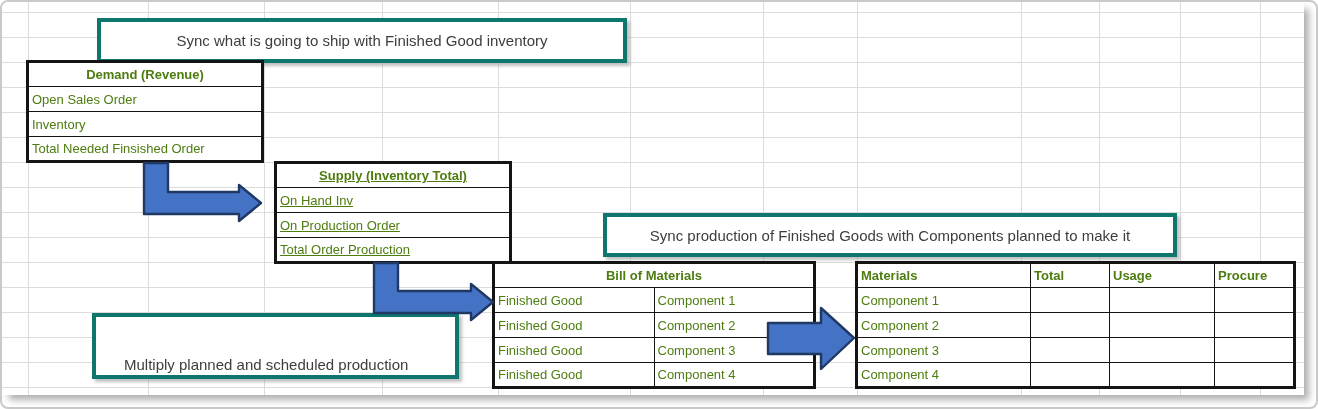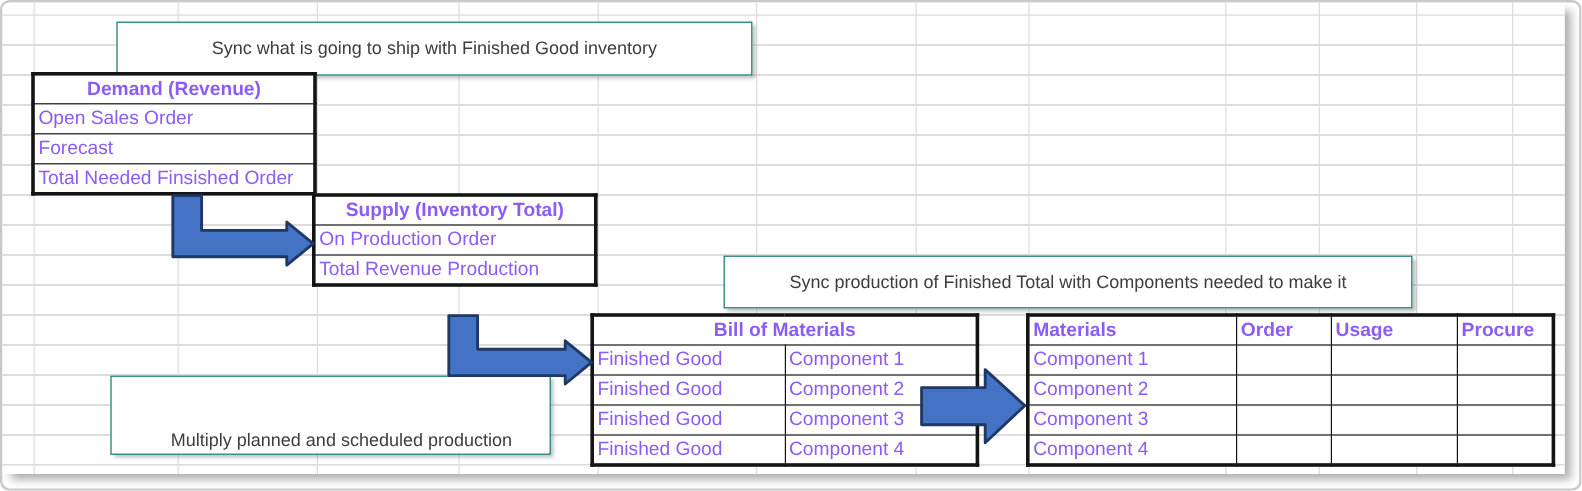--- a/index.html
+++ b/index.html
@@ -38,58 +38,58 @@
     background: #dcdcdc;
   }
 
   
   table.x {
     position: absolute;
     border-collapse: collapse;
     table-layout: fixed;
     background: #ffffff;
     border: 3px solid #141414;
-    font-size: 16px;
-    color: #8b5cf6;
+    font-size: 13px;
+    color: #4d7c0f;
   }
   table.x td, table.x th {
     border: 1.6px solid #141414;
     height: 25px;
     padding: 0 3px;
     white-space: nowrap;
     overflow: hidden;
     font-weight: 400;
   }
   table.x th { font-weight: 700; text-align: center; }
   table.x td { text-align: left; }
 
   #demand   { left: 24px;  top: 58px;  width: 238px; }
-  #supply   { left: 258px; top: 159px; width: 238px; }
+  #supply   { left: 272px; top: 159px; width: 238px; text-decoration: underline; }
   #bom      { left: 490px; top: 259px; width: 324px; }
   #materials{ left: 853px; top: 259px; width: 405px; }
   #materials th { text-align: left; }
 
   
   .callout {
     position: absolute;
     background: #ffffff;
-    border: 1px solid #0f766e;
+    border: 4px solid #0f766e;
     box-shadow: 3px 3px 3px rgba(140,140,140,0.55);
     color: #3d3d3d;
     font-size: 15px;
     display: flex; align-items: center; justify-content: center;
     text-align: center;
     line-height: 21px;
   }
   #callout-sync-ship       { left: 95px;  top: 16px;  width: 530px; height: 45px; }
   #callout-sync-production { left: 601px; top: 211px; width: 574px; height: 44px; }
   #callout-multiply        { left: 90px;  top: 311px; width: 367px; height: 66px;
                              justify-content: flex-end; text-align: right;
                              padding-right: 10px; flex-direction: column;
-                             align-items: center; padding-left: 28px; }
+                             align-items: flex-start; padding-left: 28px; }
 
   
   svg.overlay {
     position: absolute; left: 0; top: 0;
     width: 1318px; height: 409px;
     pointer-events: none;
   }
   .arrow { stroke: #1F3864; stroke-width: 2.4; stroke-linejoin: round; }
 </style>
 </head>
@@ -111,54 +111,57 @@
     <div class="vline" style="left:1097px"></div>
     <div class="vline" style="left:1178px"></div>
     <div class="vline" style="left:1258px"></div>
   </div>
 
   <div class="callout" id="callout-sync-ship">
     <span>Sync what is going to ship with Finished Good inventory</span>
   </div>
 
   <div class="callout" id="callout-sync-production">
-    <span>Sync production of Finished Total with Components needed to make it</span>
+    <span>Sync production of Finished Goods with Components planned to make it</span>
   </div>
 
   <div class="callout" id="callout-multiply">
     <span>Multiply planned and scheduled production</span>
   </div>
 
   <table class="x" id="demand">
     <tbody>
         <tr>
           <th>Demand (Revenue)</th>
         </tr>
     <tr>
           <td>Open Sales Order</td>
         </tr>
     <tr>
-          <td>Forecast</td>
+          <td>Inventory</td>
         </tr>
     <tr>
           <td>Total Needed Finsished Order</td>
         </tr>
   </tbody>
     </table>
 
   <table class="x" id="supply">
     <tbody>
         <tr>
           <th>Supply (Inventory Total)</th>
         </tr>
     <tr>
+          <td>On Hand Inv</td>
+        </tr>
+    <tr>
           <td>On Production Order</td>
         </tr>
     <tr>
-          <td>Total Revenue Production</td>
+          <td>Total Order Production</td>
         </tr>
   </tbody>
     </table>
 
   <table class="x" id="bom">
     <tbody>
         <tr>
           <th colspan="2">Bill of Materials</th>
         </tr>
     <tr>
@@ -177,21 +180,21 @@
       <td>Finished Good</td>
       <td>Component 4</td>
     </tr>
   </tbody>
     </table>
 
   <table class="x" id="materials">
     <tbody>
         <tr>
       <th style="width:174px">Materials</th>
-      <th style="width:79px">Order</th>
+      <th style="width:79px">Total</th>
       <th style="width:105px">Usage</th>
       <th style="width:80px">Procure</th>
     </tr>
     <tr>
       <td>Component 1</td>
       <td></td>
       <td></td>
       <td></td>
     </tr>
     <tr>

